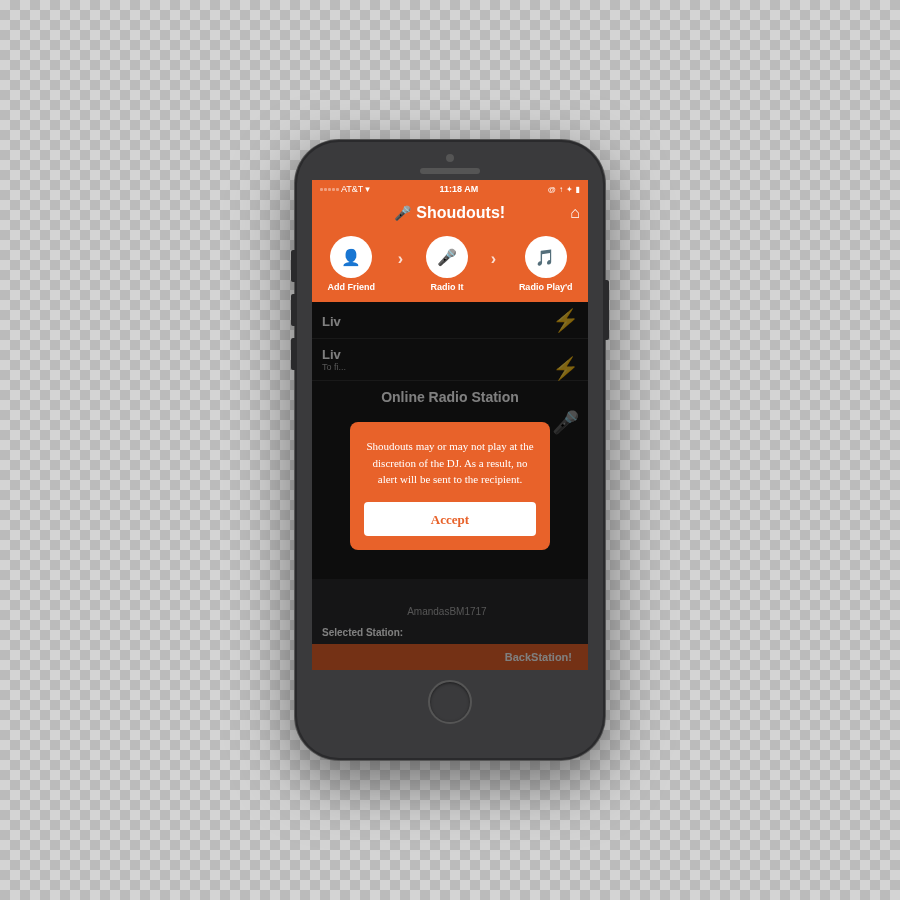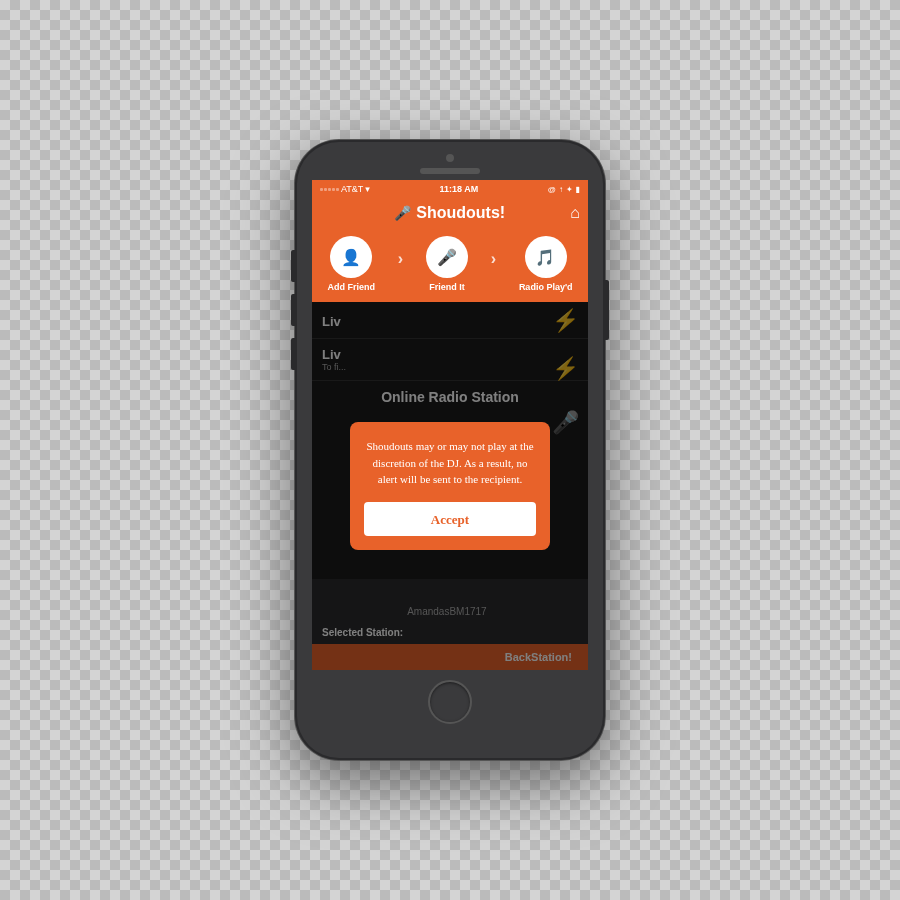--- a/index.html
+++ b/index.html
@@ -388,21 +388,21 @@
         </div>
         <span class="step-label">Add Friend</span>
       </div>
 
       <div class="step-arrow">›</div>
 
       <div class="step-item">
         <div class="step-circle">
           <span style="font-size:16px; color:#e8622a;">🎤</span>
         </div>
-        <span class="step-label">Friend It</span>
+        <span class="step-label">Radio It</span>
       </div>
 
       <div class="step-arrow">›</div>
 
       <div class="step-item">
         <div class="step-circle">
           <span style="font-size:16px; color:#e8622a;">🎵</span>
         </div>
         <span class="step-label">Radio Play'd</span>
       </div>

